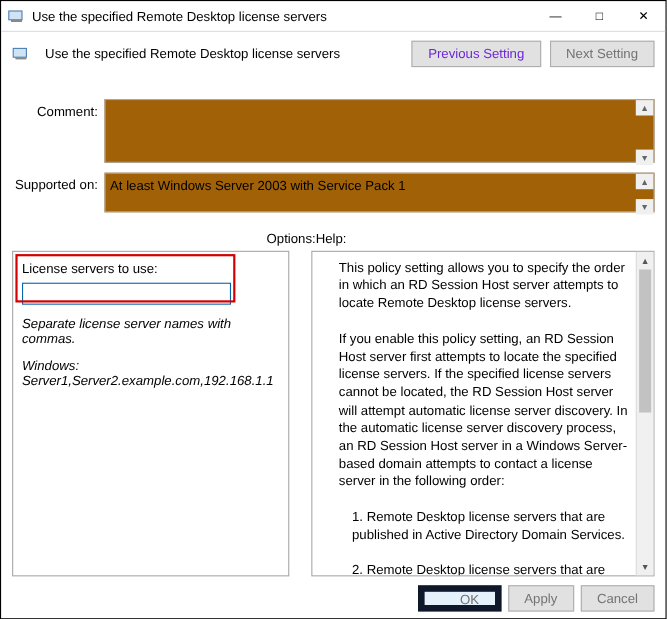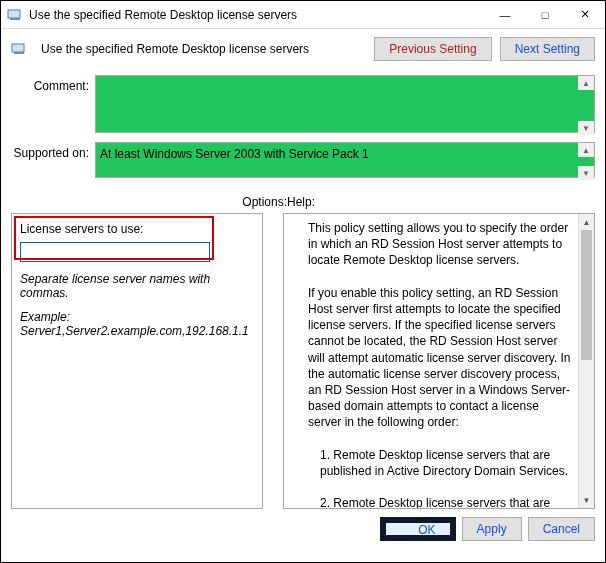--- a/index.html
+++ b/index.html
@@ -42,44 +42,44 @@
       gap: 8px;
     }
     .header .htitle { flex: 1; }
     .btn {
       height: 24px;
       padding: 0 14px;
       border: 1px solid #adadad;
       background: #e1e1e1;
       font-size: 12px;
       font-family: inherit;
-      color: #1d4ed8;
+      color: #737373;
       cursor: pointer;
     }
-    .btn:disabled { color: #b91c1c; }
+    .btn:disabled { color: #6d28d9; }
 
     .radio-comment {
       display: flex;
       padding: 6px 10px 4px 10px;
       gap: 10px;
     }
     .radios { width: 118px; padding-top: 2px;}
     .radios label { display: block; margin: 4px 0 10px 0; cursor: pointer;}
-    .comment-col { flex: 1; }
+    .comment-col { flex: 1; margin-top: 15px; }
     .field-row { display: flex; gap: 6px; margin-bottom: 6px;}
     .field-label { width: 78px; text-align: right; padding-top: 4px;}
     .textarea-wrap { position: relative; flex: 1; }
     textarea {
       width: 100%;
       resize: none;
       font-family: inherit;
       font-size: 12px;
       border: 1px solid #a7a7a7;
       padding: 4px 18px 4px 4px;
-      background: #22c55e;
+      background: #a16207;
     }
     .scroll-spinner {
       position: absolute;
       right: 1px;
       width: 16px;
       display: flex;
       flex-direction: column;
       justify-content: space-between;
     }
     .scroll-spinner .arrow {
@@ -236,21 +236,21 @@
   <div class="opts-lbl">Options:</div>
   <div>Help:</div>
 </div>
 
 <div class="body">
   <div class="options-pane">
     <div class="highlight-box"></div>
     <span class="lsu-label">License servers to use:</span>
     <input type="text" value="" style="">
     <div class="note">Separate license server names with commas.</div>
-    <div class="note">Example: Server1,Server2.example.com,192.168.1.1</div>
+    <div class="note">Windows: Server1,Server2.example.com,192.168.1.1</div>
   </div>
   <div class="help-pane">
     <div class="help-text"><span>This policy setting allows you to specify the order in which an RD Session Host server attempts to locate Remote Desktop license servers.</span>
 
 <span>If you enable this policy setting, an RD Session Host server first attempts to locate the specified license servers. If the specified license servers cannot be located, the RD Session Host server will attempt automatic license server discovery. In the automatic license server discovery process, an RD Session Host server in a Windows Server-based domain attempts to contact a license server in the following order:</span>
 
 <span class="indent">1. Remote Desktop license servers that are published in Active Directory Domain Services.</span>
 <span class="indent">2. Remote Desktop license servers that are installed on domain controllers in the same domain as the RD Session Host server.</span>
 </div>
     <div class="help-scroll">

